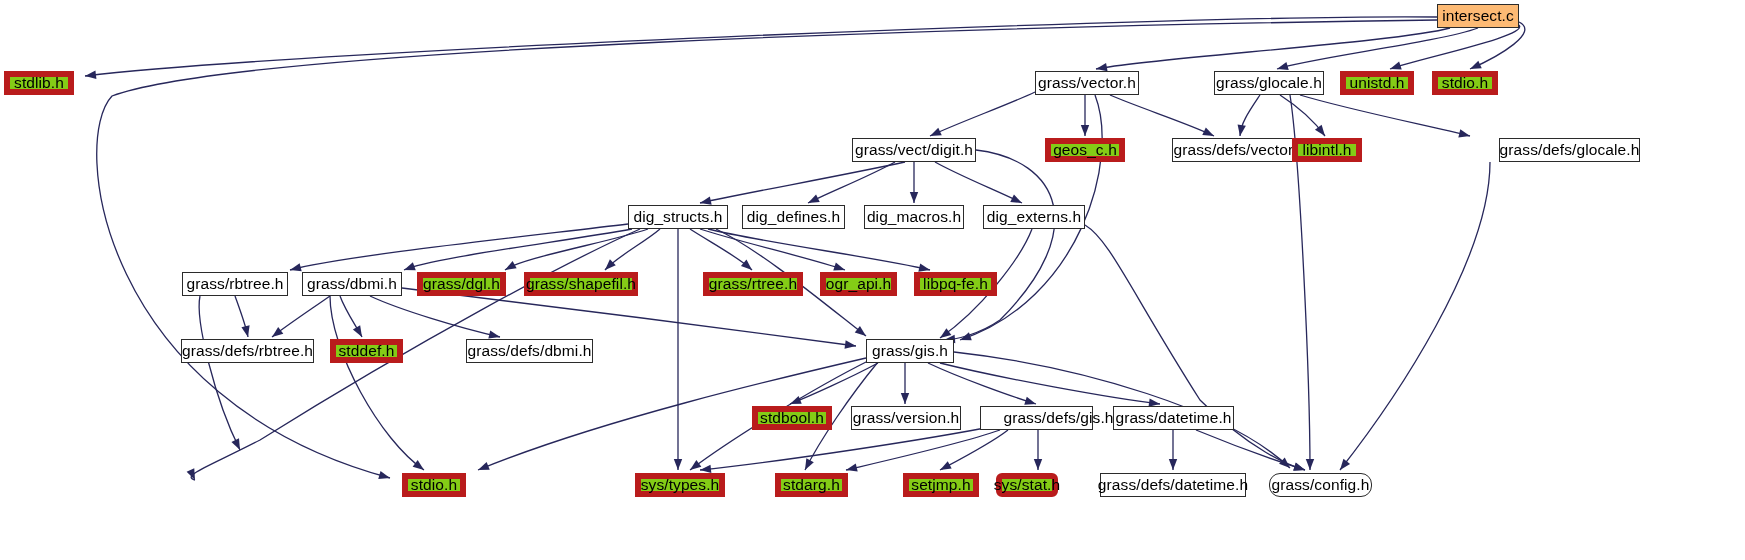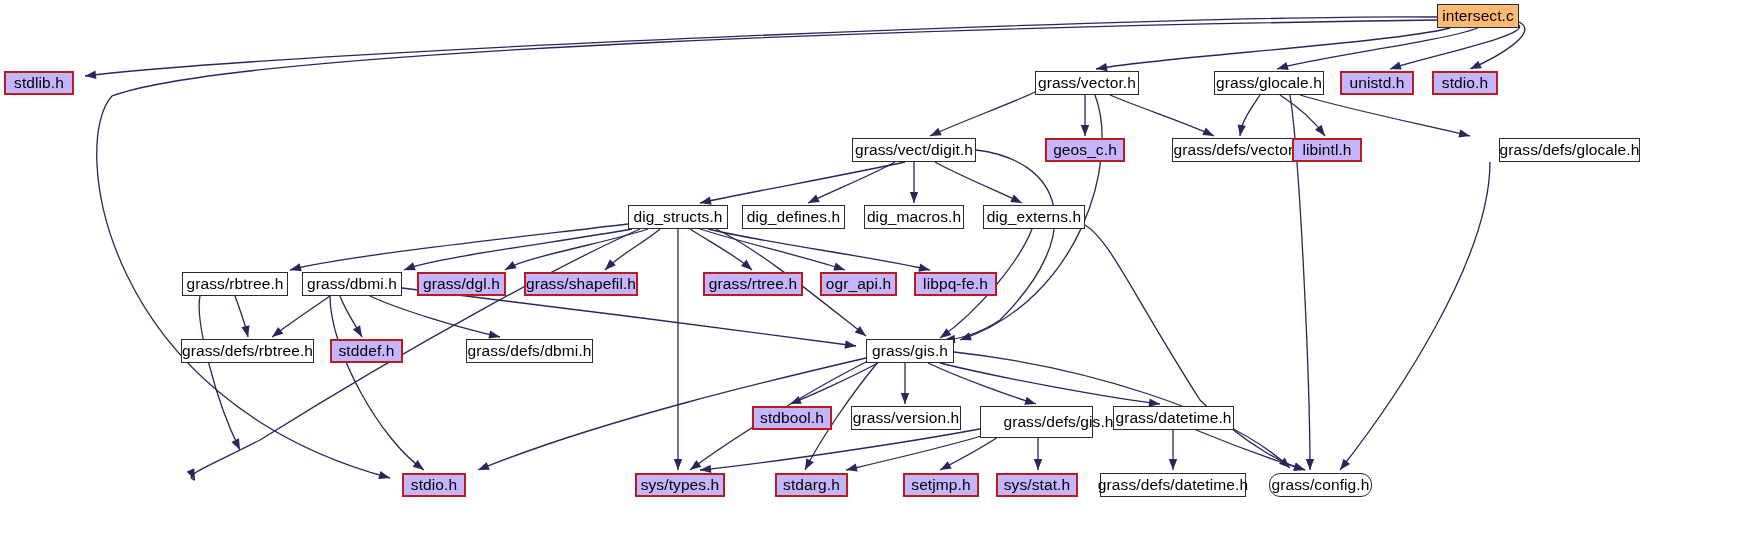--- a/index.html
+++ b/index.html
@@ -30,22 +30,22 @@
     align-items: center;
     justify-content: center;
     white-space: nowrap;
     font-size: 15.5px;
     line-height: 1;
     color: #000000;
     letter-spacing: 0.1px;
   }
   
   .gnode.plain {
-    border: 2px solid #b91c1c;
-    background: #c4b5fd;
+    border: 6px solid #b91c1c;
+    background: #84cc16;
   }
   
   .gnode.strong {
     border: 1.6px solid #2b2b2b;
     background: #ffffff;
   }
   
   .gnode.root {
     border: 1.6px solid #2b2b2b;
     background: #fdba74;
@@ -198,24 +198,24 @@
       <div class="gnode plain" style="left: 524px; top: 272px; width: 114px; height: 24px;">grass/shapefil.h</div>
       <div class="gnode plain" style="left: 703px; top: 272px; width: 100px; height: 24px;">grass/rtree.h</div>
       <div class="gnode plain" style="left: 820px; top: 272px; width: 77px; height: 24px;">ogr_api.h</div>
       <div class="gnode plain" style="left: 914px; top: 272px; width: 83px; height: 24px;">libpq-fe.h</div>
       <div class="gnode strong" style="left: 181px; top: 339px; width: 133px; height: 24px;">grass/defs/rbtree.h</div>
       <div class="gnode plain" style="left: 330px; top: 339px; width: 73px; height: 24px;">stddef.h</div>
       <div class="gnode strong" style="left: 466px; top: 339px; width: 127px; height: 24px;">grass/defs/dbmi.h</div>
       <div class="gnode strong" style="left: 866px; top: 339px; width: 88px; height: 24px;">grass/gis.h</div>
       <div class="gnode plain" style="left: 752px; top: 406px; width: 80px; height: 24px;">stdbool.h</div>
       <div class="gnode strong" style="left: 851px; top: 406px; width: 110px; height: 24px;">grass/version.h</div>
-      <div class="gnode strong" style="left: 980px; top: 406px; width: 113px; height: 32px; padding-left: 44px;">grass/defs/gis.h</div>
+      <div class="gnode strong" style="left: 980px; top: 406px; width: 113px; height: 24px; padding-left: 44px;">grass/defs/gis.h</div>
       <div class="gnode strong" style="left: 1113px; top: 406px; width: 121px; height: 24px;">grass/datetime.h</div>
       <div class="gnode plain" style="left: 402px; top: 473px; width: 64px; height: 24px;">stdio.h</div>
       <div class="gnode plain" style="left: 635px; top: 473px; width: 90px; height: 24px;">sys/types.h</div>
       <div class="gnode plain" style="left: 775px; top: 473px; width: 73px; height: 24px;">stdarg.h</div>
       <div class="gnode plain" style="left: 903px; top: 473px; width: 76px; height: 24px;">setjmp.h</div>
-      <div class="gnode plain" style="left: 996px; top: 473px; width: 82px; height: 24px;">sys/stat.h</div>
+      <div class="gnode plain" style="left: 996px; top: 473px; width: 62px; height: 24px; border-radius: 6px;">sys/stat.h</div>
       <div class="gnode strong" style="left: 1100px; top: 473px; width: 146px; height: 24px;">grass/defs/datetime.h</div>
       <div class="gnode strong" style="left: 1269px; top: 473px; width: 103px; height: 24px; border-radius: 11px;">grass/config.h</div>
     </div>
 
 </div>
 
 </body></html>

